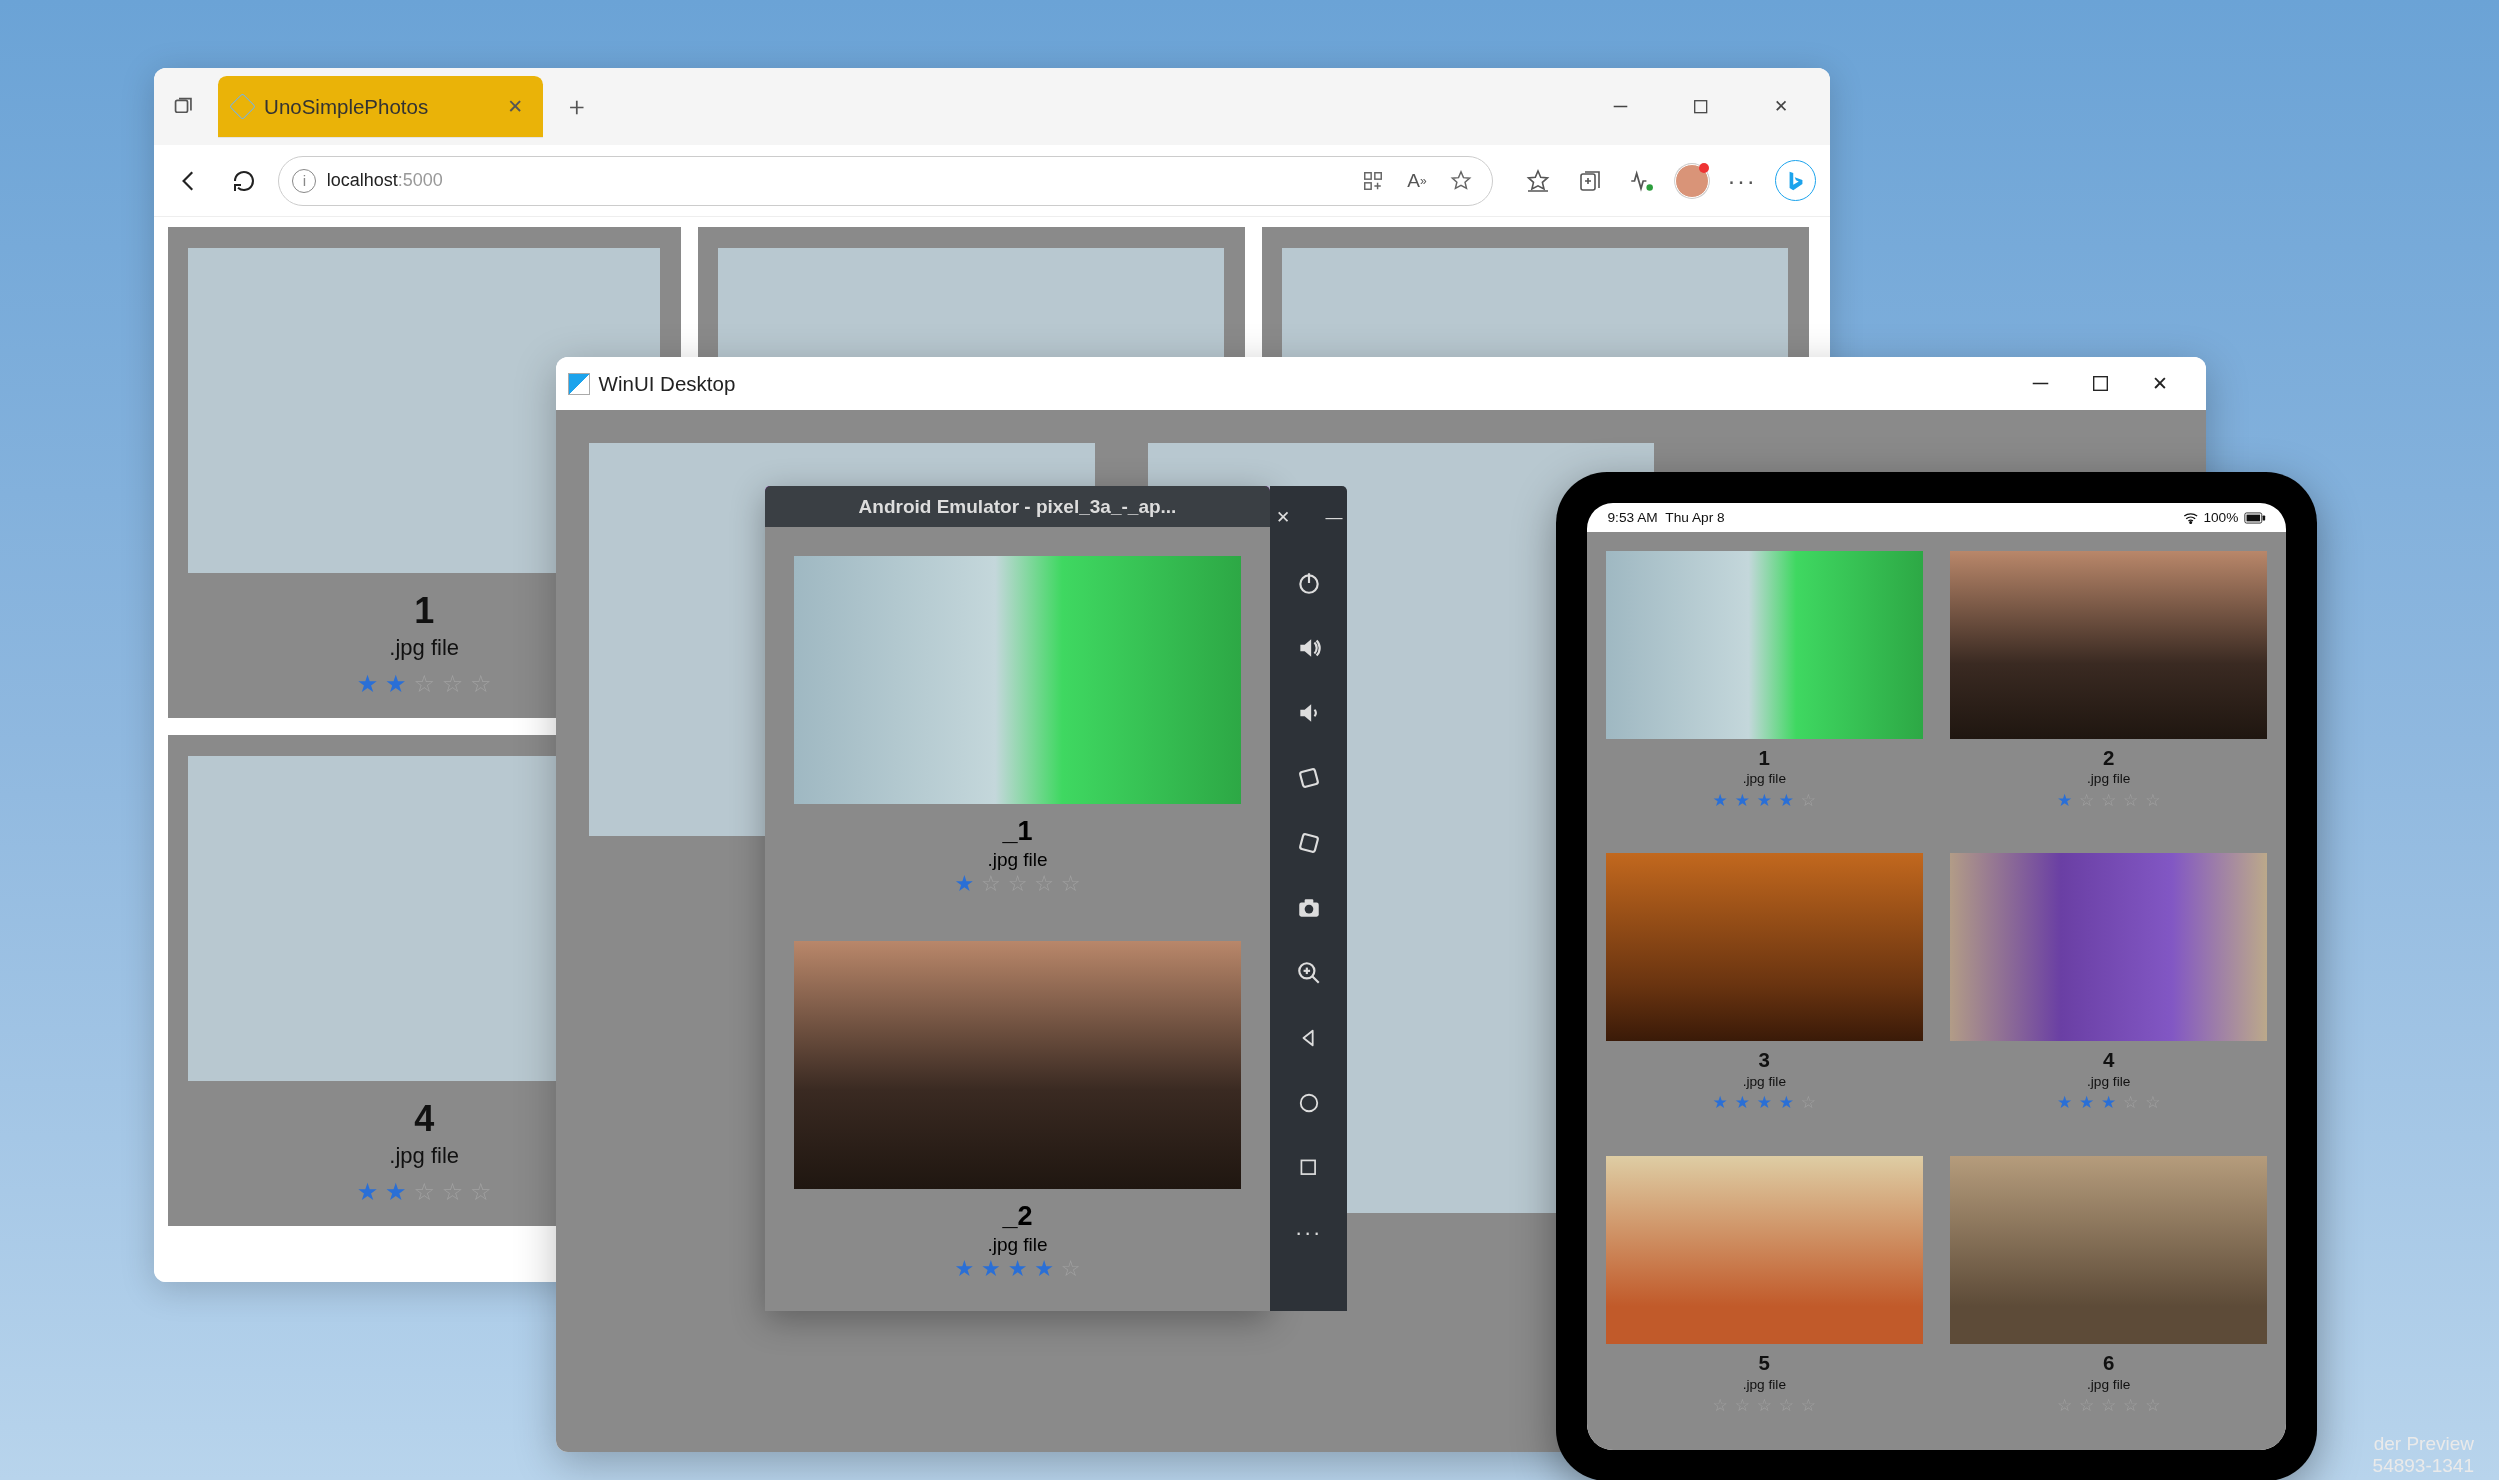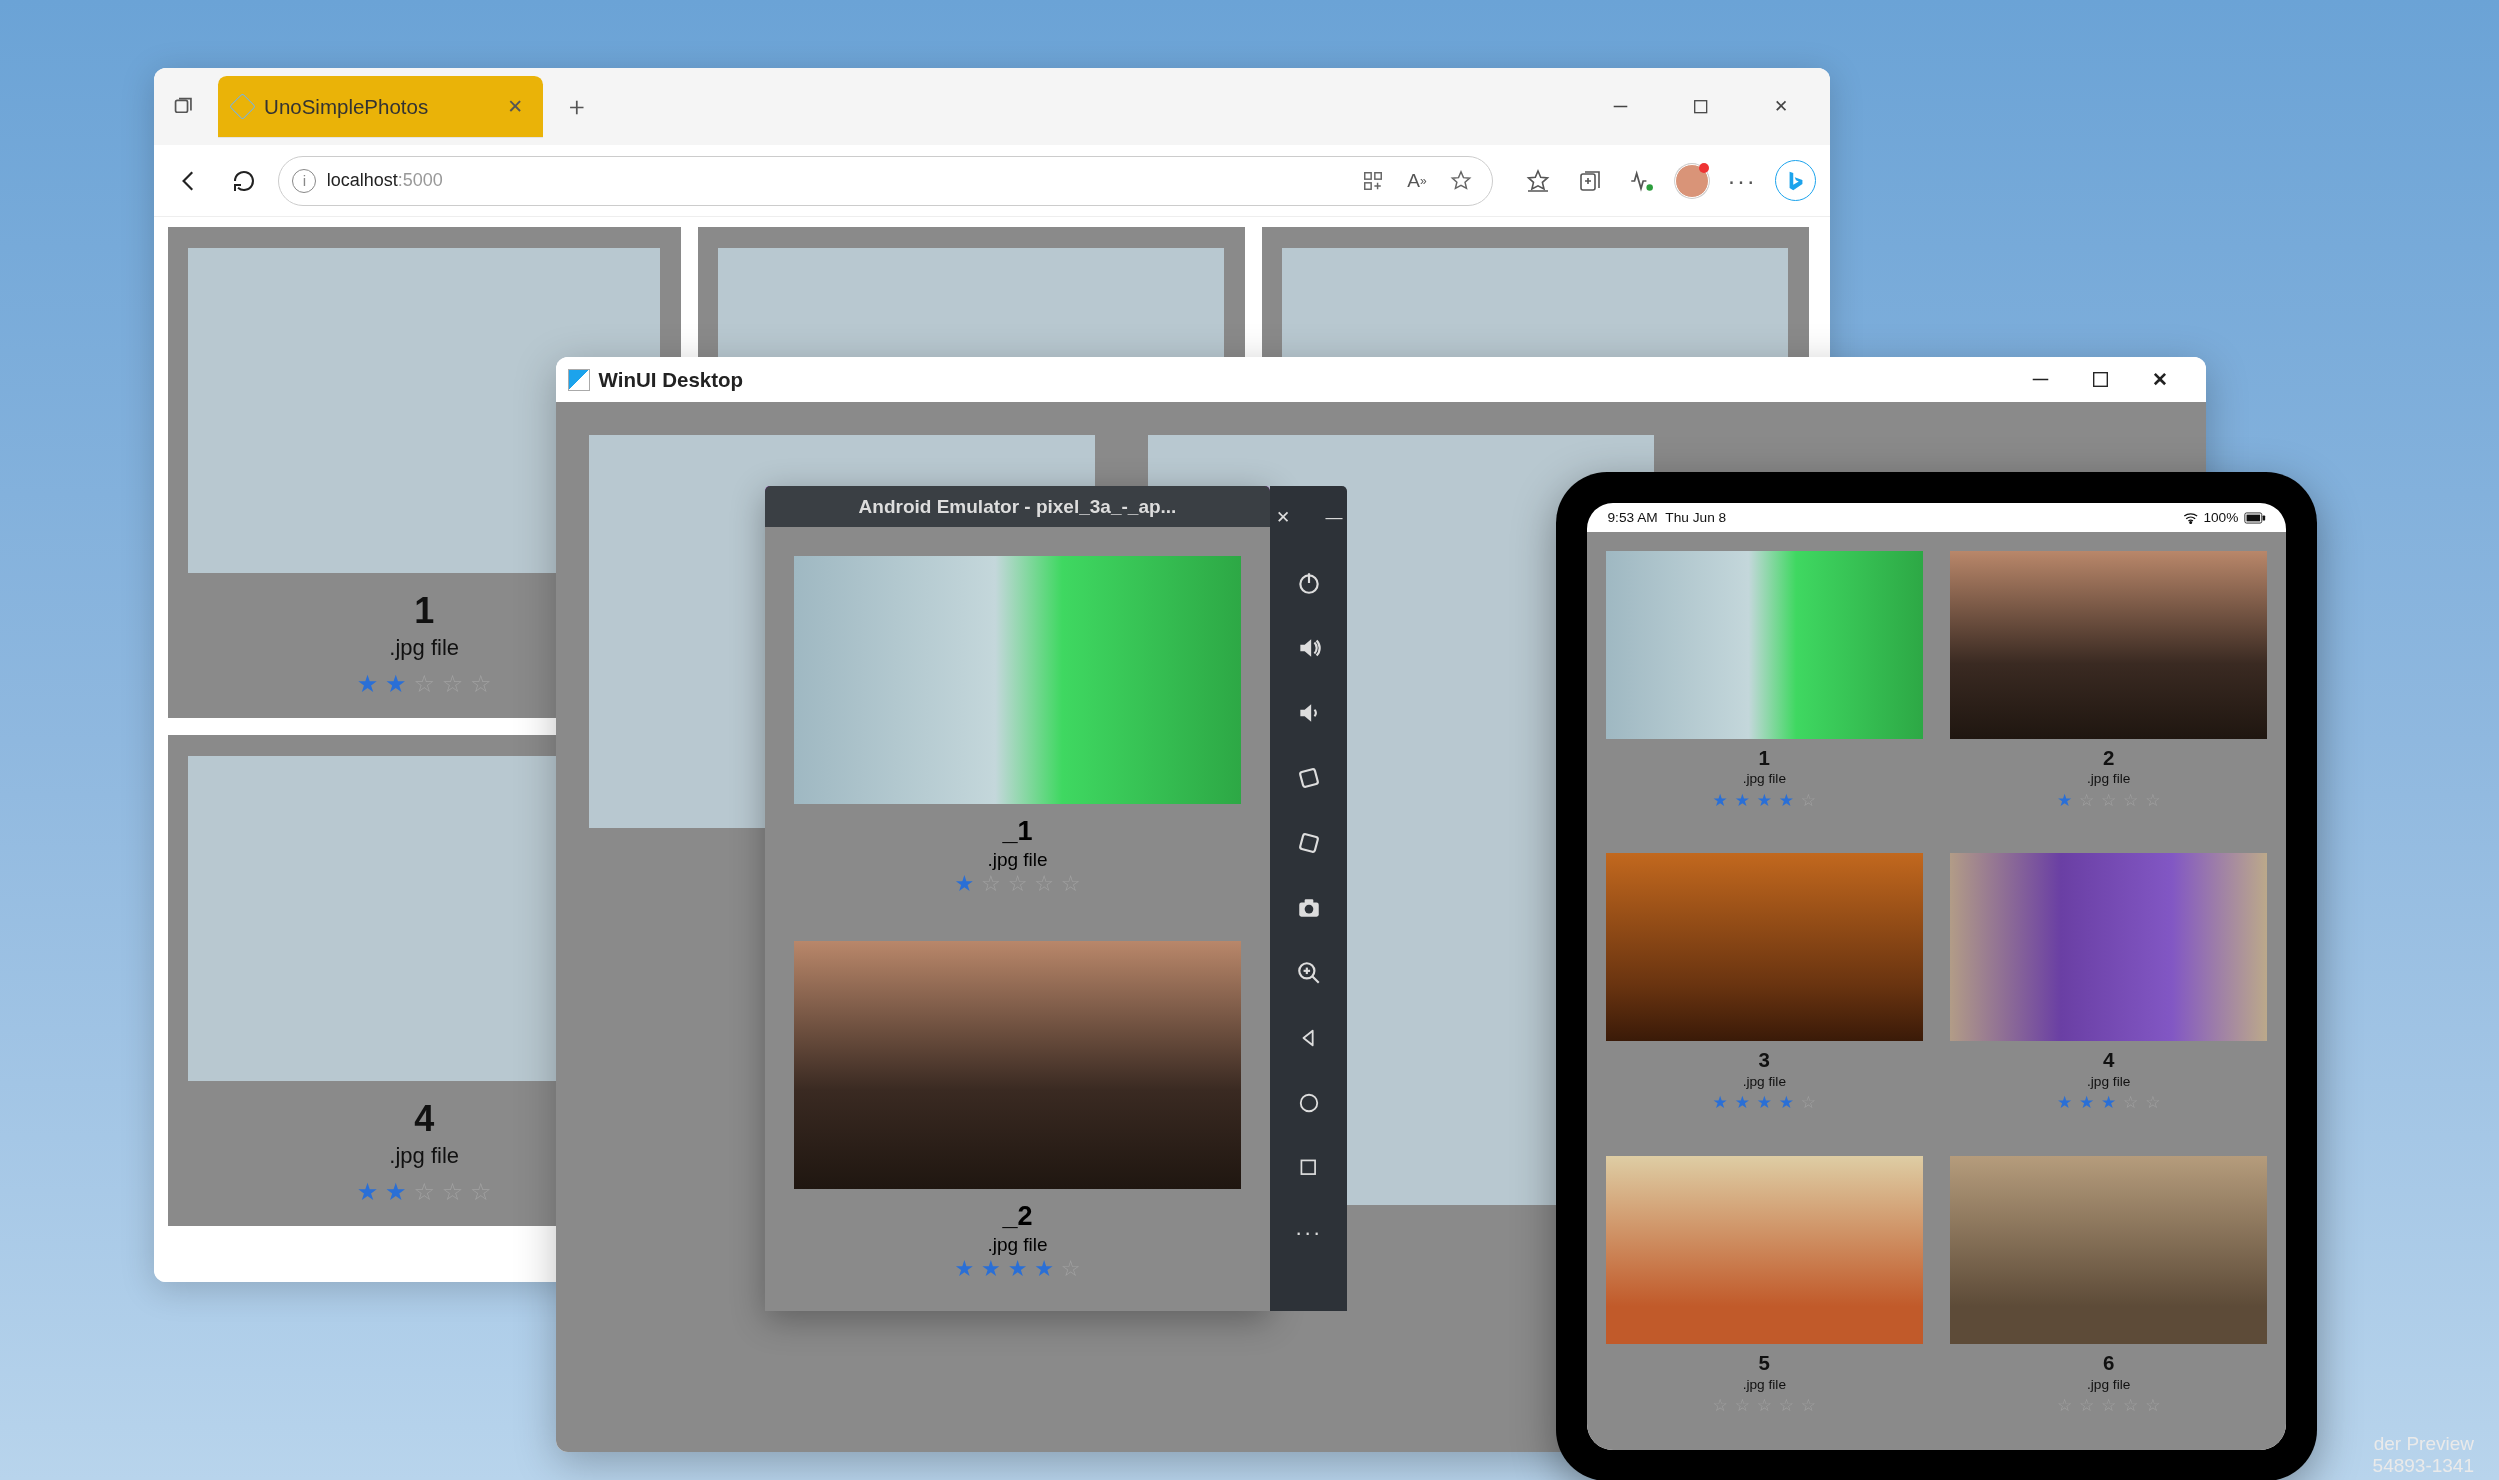--- a/index.html
+++ b/index.html
@@ -120,27 +120,26 @@
   left:556px; top:357px;
   width:1650px; height:1095px;
   background:#fff;
   border-radius:12px;
   box-shadow:0 10.3px 41px rgba(0,0,0,.25);
   overflow:hidden;
   display:flex;
   flex-direction:column;
 }
 .winui-titlebar {
-  height:45px;
+  height:53px;
   display:flex;
   align-items:center;
   padding:0 12px;
   gap:8.6px;
   background:#fff;
-  font-weight:bold;
 }
 .winui-icon { width:22px; height:22px; background:linear-gradient(135deg,#1ca3ec 0%,#1ca3ec 50%,#fff 50%,#fff 100%); border:0.9px solid #aaa; }
 .winui-title { font-size:20.5px; color:#222; }
 .winui-wincontrols { margin-left:auto; display:flex; gap:26px; padding-right:17px; }
 .winui-wc { width:34px; height:34px; display:flex; align-items:center; justify-content:center; font-size:19px; color:#222; }
 .winui-content {
   flex:1;
   background:#8a8a8a;
   padding:12px;
   display:flex;
@@ -539,21 +538,21 @@
         </svg>
       </span>
     <span class="atb-btn" style="font-size:22px;letter-spacing:1.7px;">···</span>
   </div>
 </div>
 
 <div class="ipad">
   <div class="ipad-screen">
     <div class="ipad-statusbar">
       <span>9:53 AM</span>&nbsp;&nbsp;
-      <span>Thu Jun 8</span>
+      <span>Thu Apr 8</span>
       <span class="sb-right">
         <span>
             <svg width="15.4" height="12" viewBox="0 0 24 16" fill="none" stroke="#111" stroke-width="2">
               <path d="M2 5a16 16 0 0120 0M5 9a11 11 0 0114 0M8.5 12.5a6 6 0 017 0"></path>
               <circle cx="12" cy="15" r="1.4" fill="#111"></circle>
             </svg>
           </span>
         <span>100%</span>
         <span>
             <svg width="22" height="12" viewBox="0 0 26 14">

